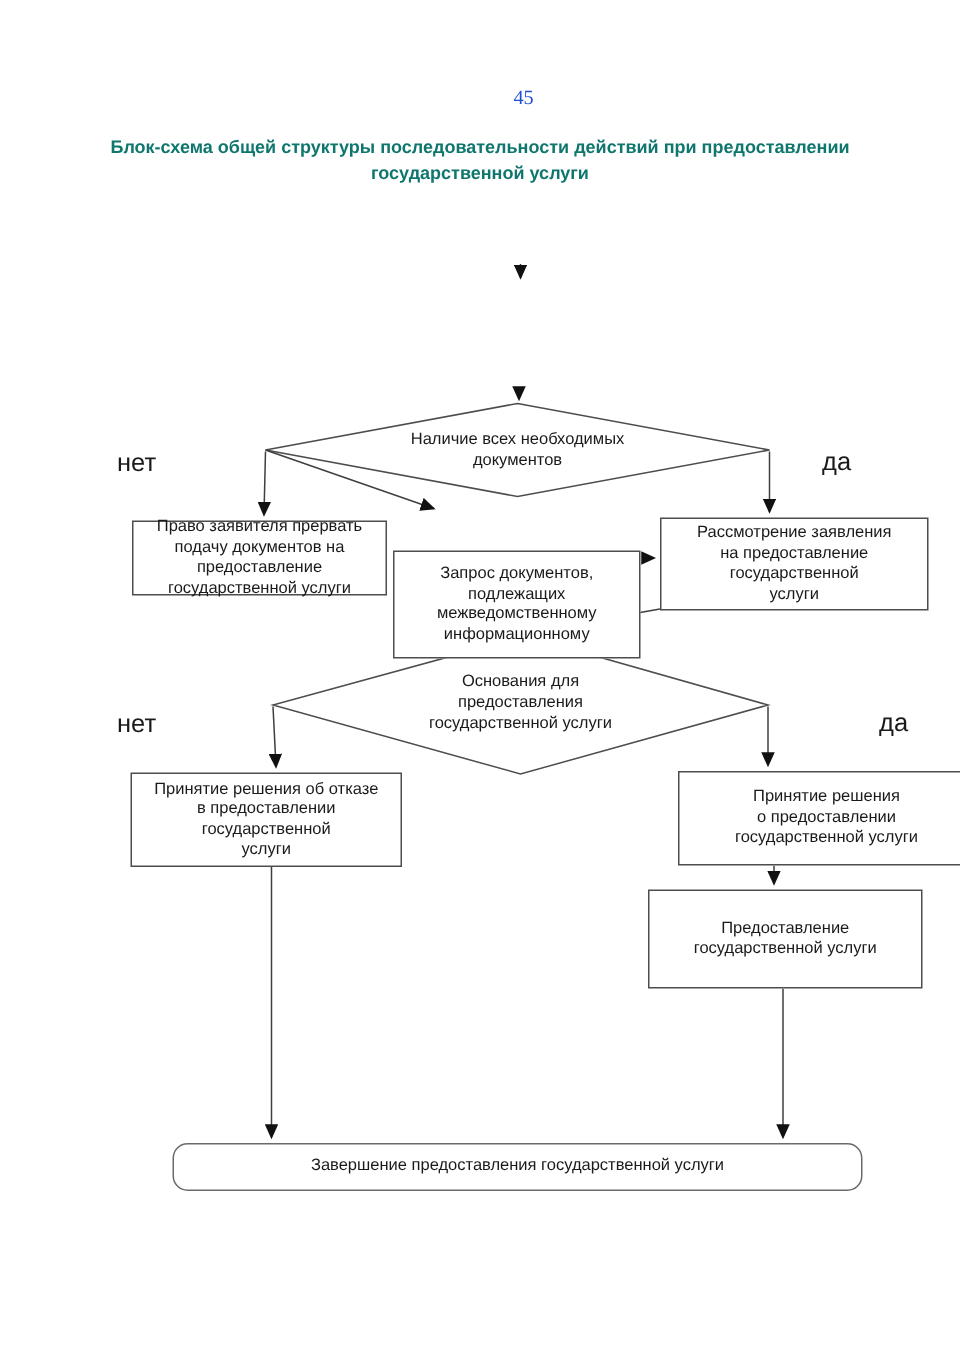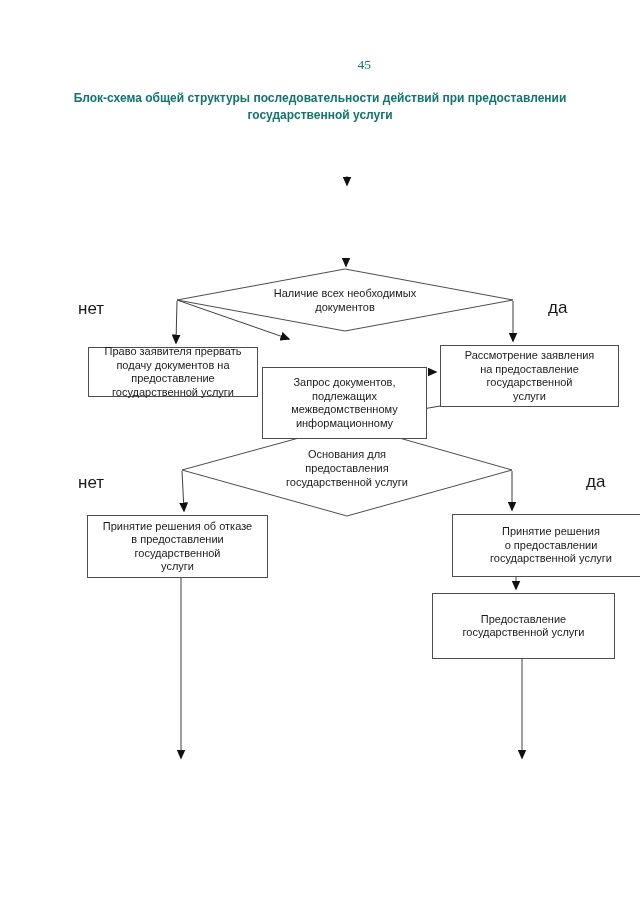--- a/index.html
+++ b/index.html
@@ -1,22 +1,22 @@
 <!DOCTYPE html>
 <html><head>
 <meta charset="utf-8">
 <style>
   html,body { margin:0; padding:0; background:#fff; }
   .canvas {
     position:relative; width:640px; height:905px; background:#ffffff;
     font-family:"Liberation Sans", sans-serif; color:#1a1a1a; overflow:hidden;
   }
   .pagenum {
-    position:absolute; left:327px; top:57px; width:44px; text-align:right;
-    font-family:"Liberation Serif", serif; font-size:13.5px; color:#0f766e;
+    position:absolute; left:327px; top:57px; width:44px; text-align:center;
+    font-family:"Liberation Serif", serif; font-size:13.5px; color:#1d4ed8;
   }
   .title {
     position:absolute; left:58px; top:90px; width:524px; text-align:center;
     font-weight:bold; font-size:12px; line-height:17px; white-space:pre-line;
     color:#0f766e;
   }
   .node {
     position:absolute; box-sizing:border-box; background:#fff;
     border:1px solid #4d4d4d; display:flex; align-items:center; justify-content:center;
     text-align:center; white-space:pre-line; font-size:11px; line-height:13.5px;
@@ -110,14 +110,15 @@
   <div class="node" id="n-deny">Принятие решения об отказе
 в предоставлении
 государственной
 услуги</div>
   <div class="node" id="n-approve">Принятие решения
 о предоставлении
 государственной услуги</div>
   <div class="node" id="n-provide">Предоставление
 государственной услуги</div>
 
+  <div class="node" id="n-finish">Завершение предоставления государственной услуги</div>
 
 </div>
 
 </body></html>

